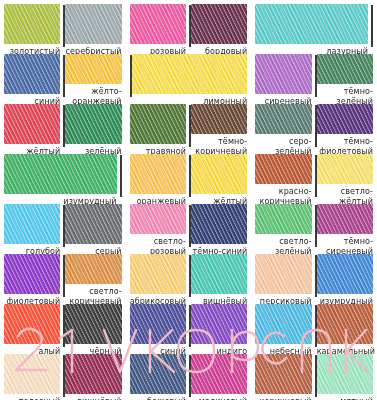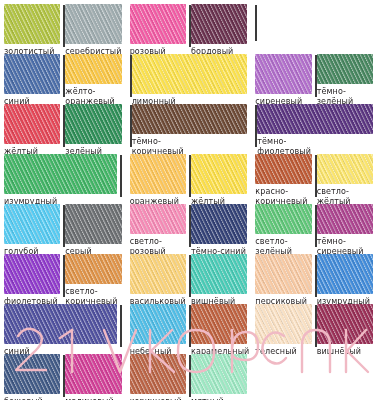--- a/index.html
+++ b/index.html
@@ -72,20 +72,21 @@
         rgba(0,0,0,0) 1.4px,
         rgba(0,0,0,0) 4.2px);
   }
   .swatch .edge{
     position:absolute;inset:0;
     background:
       radial-gradient(120% 150% at 50% 50%, rgba(255,255,255,0) 52%, rgba(255,255,255,.85) 97%);
   }
   .labels{
     margin-top:3px;
+    text-align:right;
   }
   .label{
     font-size:8px;
     line-height:9.5px;
     color:#231f20;
     letter-spacing:.1px;
     white-space:pre-line;
     word-break:normal;
   }
   #watermark{
@@ -150,20 +151,31 @@
             <div class="edge"></div>
           </div>
           <div class="labels">
             <div class="label">бордовый</div>
           </div>
         </div>
       </div>
     </div>
     <div class="group">
       <div class="pair">
+        <div class="cell left">
+          <div class="swatch">
+            <div class="base" style="background: rgb(78, 200, 200);"></div>
+            <div class="hatch"></div>
+            <div class="hatch2"></div>
+            <div class="edge"></div>
+          </div>
+          <div class="labels">
+            <div class="label">лазурный</div>
+          </div>
+        </div>
         <div class="divider"></div>
       </div>
     </div>
     <div class="group">
       <div class="pair">
         <div class="cell left">
           <div class="swatch">
             <div class="base" style="background: rgb(58, 94, 158);"></div>
             <div class="hatch"></div>
             <div class="hatch2"></div>
@@ -254,37 +266,59 @@
             <div class="edge"></div>
           </div>
           <div class="labels">
             <div class="label">зелёный</div>
           </div>
         </div>
       </div>
     </div>
     <div class="group">
       <div class="pair">
+        <div class="cell left">
+          <div class="swatch">
+            <div class="base" style="background: rgb(63, 107, 36);"></div>
+            <div class="hatch"></div>
+            <div class="hatch2"></div>
+            <div class="edge"></div>
+          </div>
+          <div class="labels">
+            <div class="label">травяной</div>
+          </div>
+        </div>
         <div class="divider"></div>
         <div class="cell right">
           <div class="swatch">
             <div class="base" style="background: rgb(93, 55, 34);"></div>
             <div class="hatch"></div>
             <div class="hatch2"></div>
             <div class="edge"></div>
           </div>
           <div class="labels">
             <div class="label">тёмно-
 коричневый</div>
           </div>
         </div>
       </div>
     </div>
     <div class="group">
       <div class="pair">
+        <div class="cell left">
+          <div class="swatch">
+            <div class="base" style="background: rgb(74, 112, 104);"></div>
+            <div class="hatch"></div>
+            <div class="hatch2"></div>
+            <div class="edge"></div>
+          </div>
+          <div class="labels">
+            <div class="label">серо-зелёный</div>
+          </div>
+        </div>
         <div class="divider"></div>
         <div class="cell right">
           <div class="swatch">
             <div class="base" style="background: rgb(74, 33, 115);"></div>
             <div class="hatch"></div>
             <div class="hatch2"></div>
             <div class="edge"></div>
           </div>
           <div class="labels">
             <div class="label">тёмно-
@@ -480,21 +514,21 @@
     <div class="group">
       <div class="pair">
         <div class="cell left">
           <div class="swatch">
             <div class="base" style="background: rgb(247, 204, 106);"></div>
             <div class="hatch"></div>
             <div class="hatch2"></div>
             <div class="edge"></div>
           </div>
           <div class="labels">
-            <div class="label">васильковый</div>
+            <div class="label">абрикосовый</div>
           </div>
         </div>
         <div class="divider"></div>
         <div class="cell right">
           <div class="swatch">
             <div class="base" style="background: rgb(55, 196, 174);"></div>
             <div class="hatch"></div>
             <div class="hatch2"></div>
             <div class="edge"></div>
           </div>
@@ -528,30 +562,68 @@
           <div class="labels">
             <div class="label">изумрудный</div>
           </div>
         </div>
       </div>
     </div>
     <div class="group">
       <div class="pair">
         <div class="cell left">
           <div class="swatch">
+            <div class="base" style="background: rgb(250, 67, 39);"></div>
+            <div class="hatch"></div>
+            <div class="hatch2"></div>
+            <div class="edge"></div>
+          </div>
+          <div class="labels">
+            <div class="label">алый</div>
+          </div>
+        </div>
+        <div class="divider"></div>
+        <div class="cell right">
+          <div class="swatch">
+            <div class="base" style="background: rgb(43, 43, 43);"></div>
+            <div class="hatch"></div>
+            <div class="hatch2"></div>
+            <div class="edge"></div>
+          </div>
+          <div class="labels">
+            <div class="label">чёрный</div>
+          </div>
+        </div>
+      </div>
+    </div>
+    <div class="group">
+      <div class="pair">
+        <div class="cell left">
+          <div class="swatch">
             <div class="base" style="background: rgb(62, 63, 148);"></div>
             <div class="hatch"></div>
             <div class="hatch2"></div>
             <div class="edge"></div>
           </div>
           <div class="labels">
             <div class="label">синий</div>
           </div>
         </div>
         <div class="divider"></div>
+        <div class="cell right">
+          <div class="swatch">
+            <div class="base" style="background: rgb(122, 59, 192);"></div>
+            <div class="hatch"></div>
+            <div class="hatch2"></div>
+            <div class="edge"></div>
+          </div>
+          <div class="labels">
+            <div class="label">индиго</div>
+          </div>
+        </div>
       </div>
     </div>
     <div class="group">
       <div class="pair">
         <div class="cell left">
           <div class="swatch">
             <div class="base" style="background: rgb(63, 181, 226);"></div>
             <div class="hatch"></div>
             <div class="hatch2"></div>
             <div class="edge"></div>

